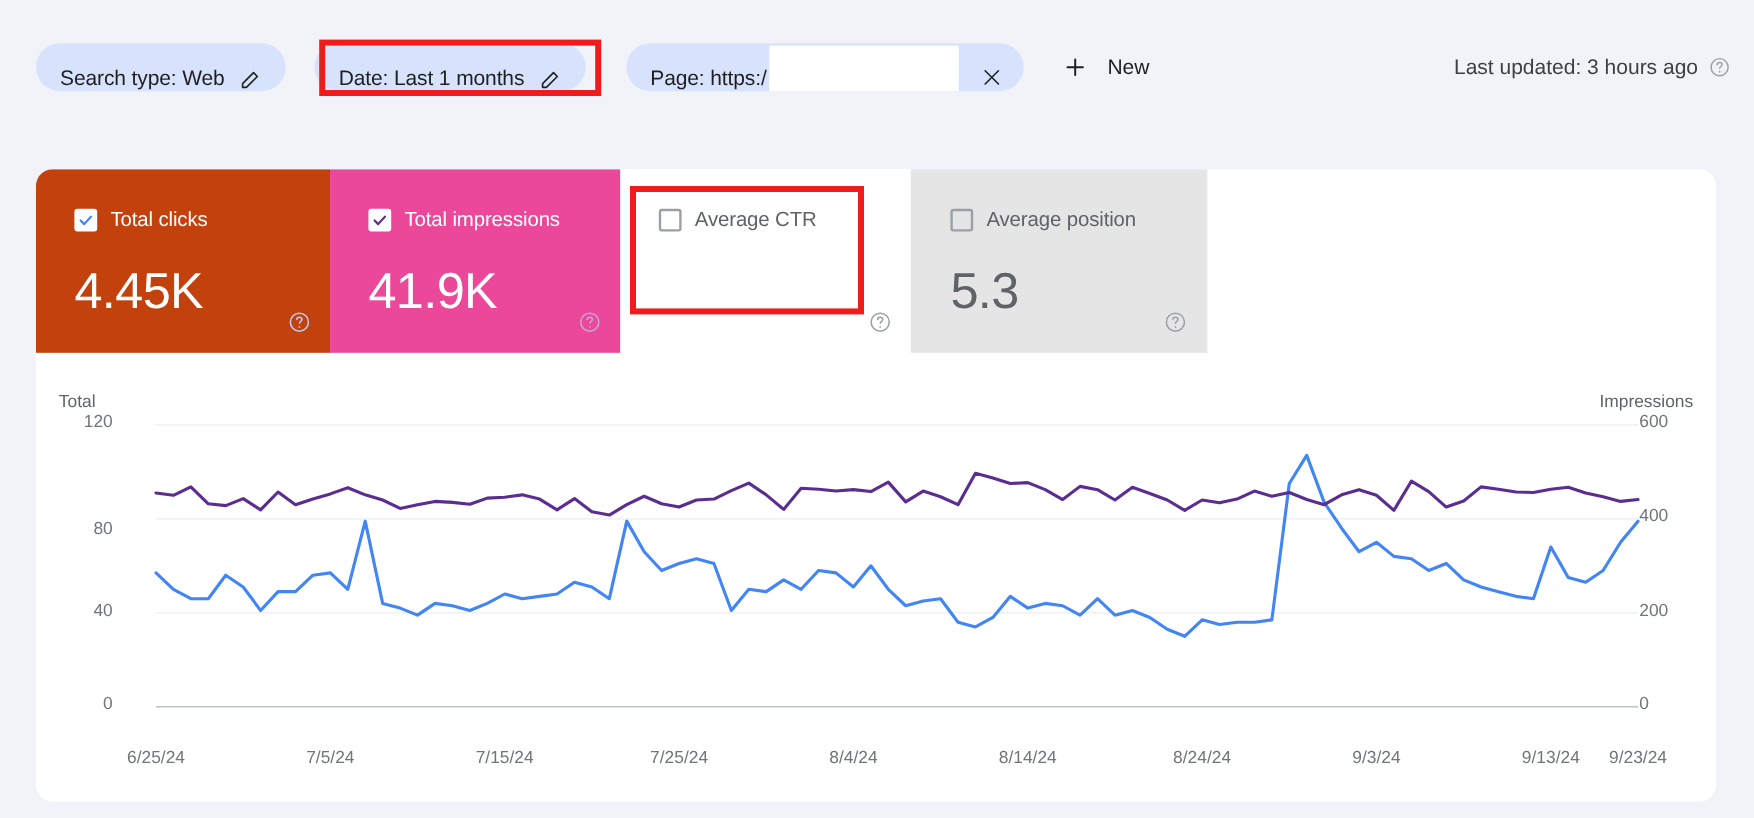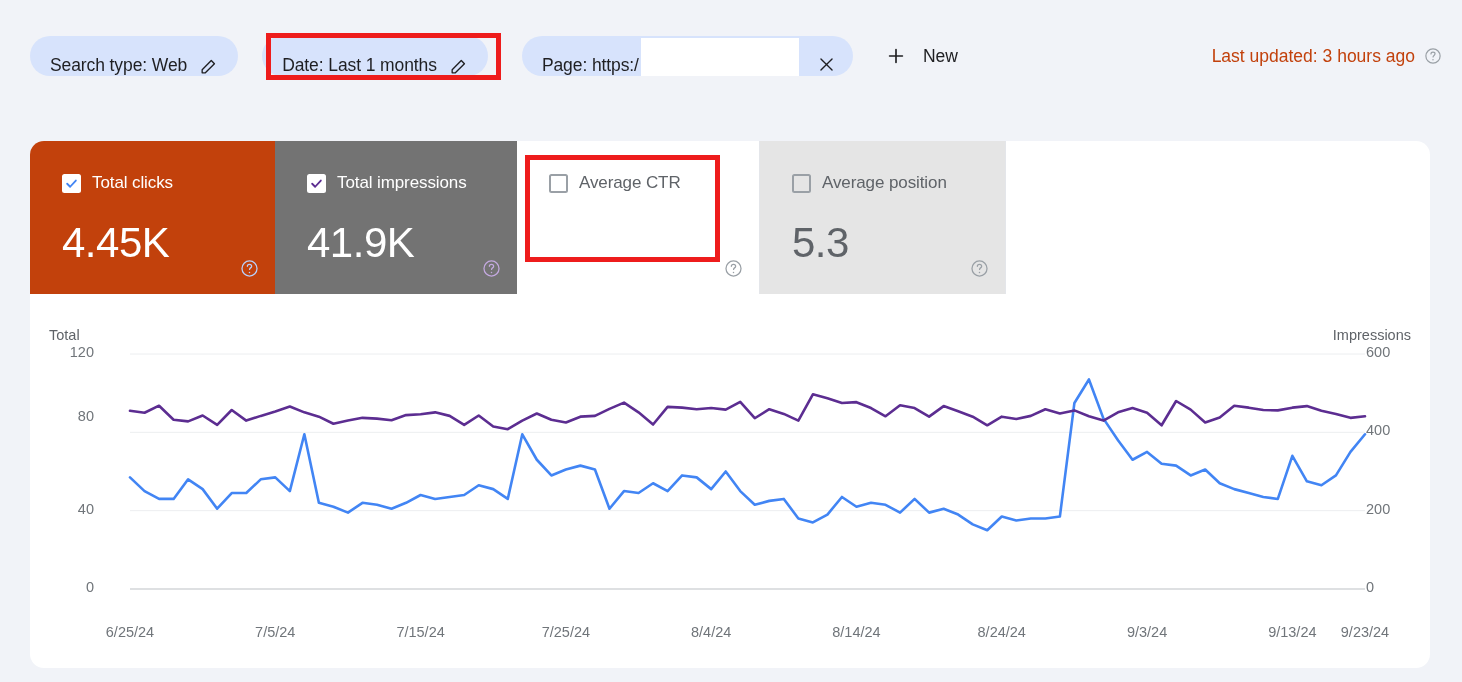--- a/index.html
+++ b/index.html
@@ -50,21 +50,21 @@
   .newbtn {
     display: flex; align-items: center;
     font-size: 17.5px; color: #1f1f22;
     cursor: pointer;
     padding: 6px 10px;
   }
   .newbtn .plus { margin-right: 16px; display: inline-flex; }
   .lastupd {
     margin-left: auto;
     display: flex; align-items: center;
-    font-size: 17.5px; color: #c2410c;
+    font-size: 17.5px; color: #404040;
     padding-right: 8px;
   }
   .lastupd .qmark { margin-left: 9px; display: inline-flex; }
 
   
   .panel {
     position: absolute;
     left: 30px; top: 141px;
     width: 1400px; height: 527px;
     background: #ffffff;
@@ -77,21 +77,21 @@
     position: absolute; left: 0; top: 0;
     display: flex; height: 153px;
   }
   .card {
     width: 243px; height: 153px;
     position: relative;
     padding: 32px 0 0 32px;
     cursor: pointer;
   }
   .card.clicks { background: #c2410c; width: 245px; }
-  .card.impr { background: #737373; width: 242px; }
+  .card.impr { background: #ec4899; width: 242px; }
   .card.ctr { background: #ffffff; width: 243px; border-right: 1px solid #e4e6ea; }
   .card.pos { background: #e5e5e5; width: 246px; border-right: 1px solid #e4e6ea; }
 
   .card-head { display: flex; align-items: center; }
   .cbox {
     width: 19px; height: 19px;
     border-radius: 2.5px;
     display: inline-flex; align-items: center; justify-content: center;
     margin-right: 11px;
     flex: 0 0 auto;
@@ -271,21 +271,21 @@
           </svg>
       </span>
     </div>
   </div>
 
   <div class="chart-wrap">
     <div class="axis-name left">Total</div>
     <div class="axis-name right">Impressions</div>
 
     <div class="ytick l" id="ytl0" style="top: 50px;">120</div>
-    <div class="ytick l" id="ytl1" style="top: 114px;">80</div>
+    <div class="ytick l" id="ytl1" style="top: 139px;">80</div>
     <div class="ytick l" id="ytl2" style="top: 206.667px;">40</div>
     <div class="ytick l" id="ytl3" style="top: 285px;">0</div>
 
     <div class="ytick r" id="ytr0" style="top: 50px;">600</div>
     <div class="ytick r" id="ytr1" style="top: 128.333px;">400</div>
     <div class="ytick r" id="ytr2" style="top: 206.667px;">200</div>
     <div class="ytick r" id="ytr3" style="top: 285px;">0</div>
 
     <svg class="plot" id="plot" width="1400" height="374">
         <line x1="100" x2="1335" y1="60" y2="60" stroke="#eceef0" stroke-width="1"></line>

